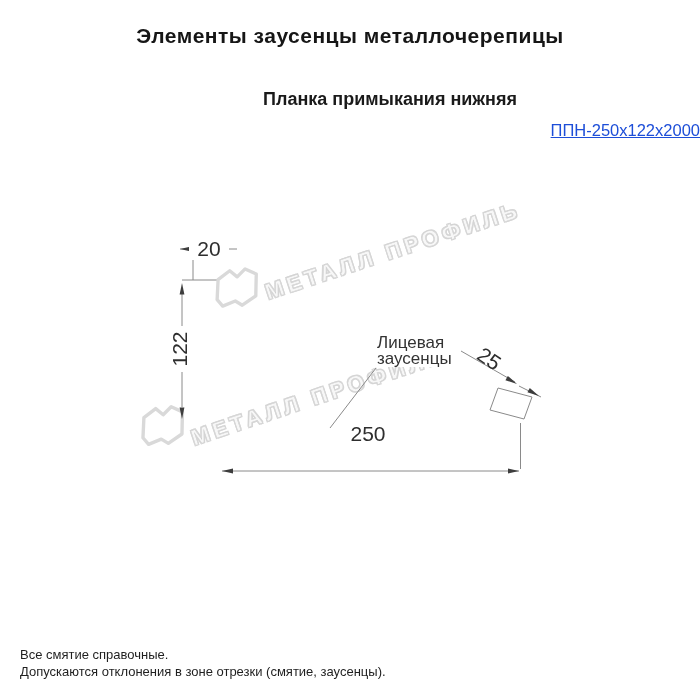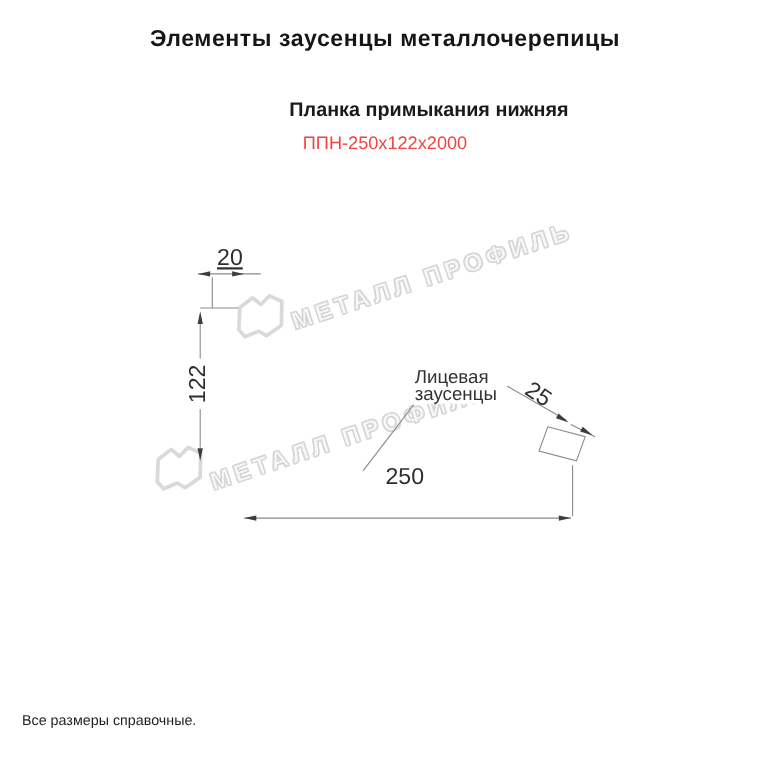--- a/index.html
+++ b/index.html
@@ -11,34 +11,34 @@
   
   .title-main{
     left:0;top:24px;width:700px;text-align:center;
     font-size:21px;font-weight:bold;letter-spacing:.5px;color:#161616;
   }
   .title-product{
     left:0;top:89px;width:700px;text-align:center;
     font-size:18px;font-weight:bold;color:#1a1a1a;padding-left:40px;
   }
   .title-sku{
-    left:0;top:121px;width:700px;text-align:center;
-    font-size:16.5px;font-weight:normal;color:#ef4444;
+    left:0;top:121px;width:700px;text-align:right;
+    font-size:16.5px;font-weight:normal;color:#1d4ed8;text-decoration:underline;
   }
   
   .footer{
     left:20px;top:646px;width:640px;
     font-size:13px;line-height:17px;color:#1f1f1f;
   }
   
   .dim{
     font-size:21px;color:#2e2e2e;text-align:center;line-height:22px;
     background:#fff;z-index:4;
   }
-  .dim-20{left:189px;top:224px;width:40px;text-decoration:underline;}
+  .dim-20{left:189px;top:238px;width:40px;}
   .dim-122{left:157px;top:338px;width:46px;height:22px;transform:rotate(-90deg);}
   .dim-250{left:338px;top:423px;width:60px;}
   .dim-25{left:469px;top:348px;width:40px;transform:rotate(34deg);background:transparent;}
   .face-label{
     left:377px;top:335px;width:66px;z-index:4;background:#fff;
     font-size:17px;line-height:16px;color:#333;text-align:center;
   }
   
   .wm{z-index:2;}
   .wm-text{
@@ -112,16 +112,17 @@
   <div class="abs dim dim-122">122</div>
   <div class="abs dim dim-250">250</div>
   <div class="abs dim dim-25">25</div>
 
   <div class="abs face-label">
     <div>Лицевая</div>
     <div>заусенцы</div>
   </div>
 
   <div class="abs footer">
-    <div>Все размеры справочные.</div>
+    <div>Все смятие справочные.</div>
+    <div>Допускаются отклонения в зоне отрезки (смятие, заусенцы).</div>
   </div>
 
 </div>
 
 </body></html>

